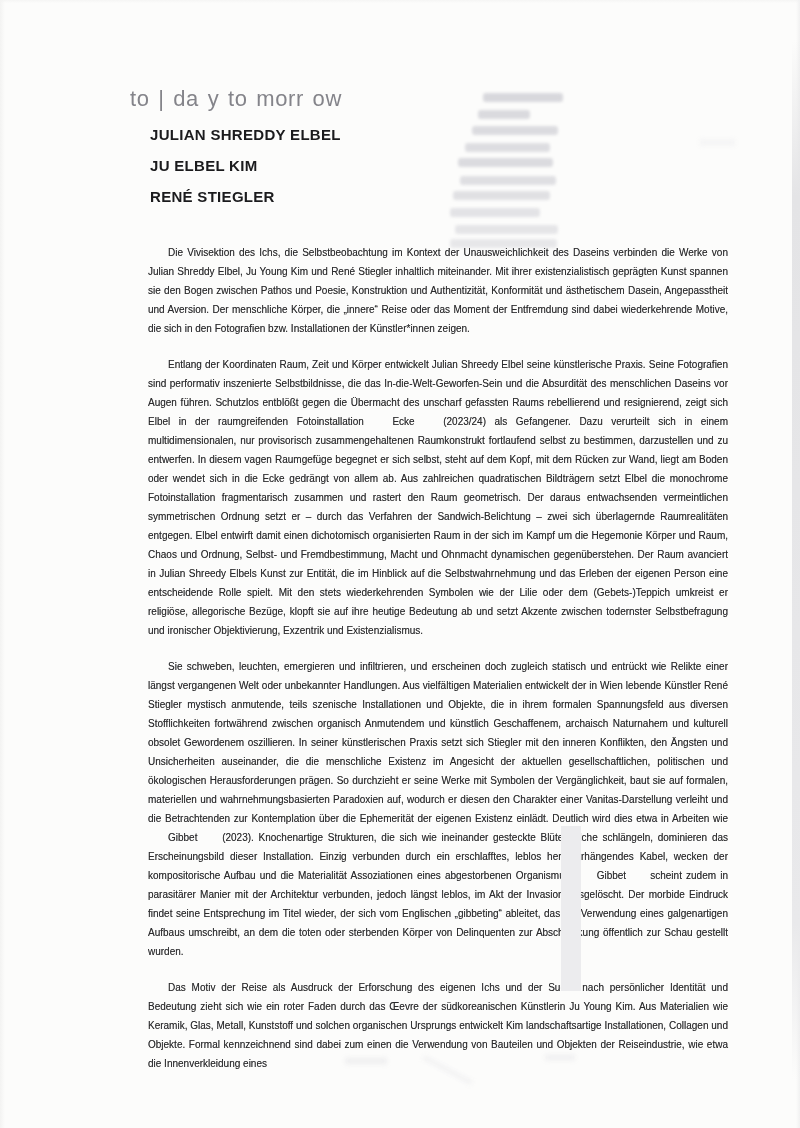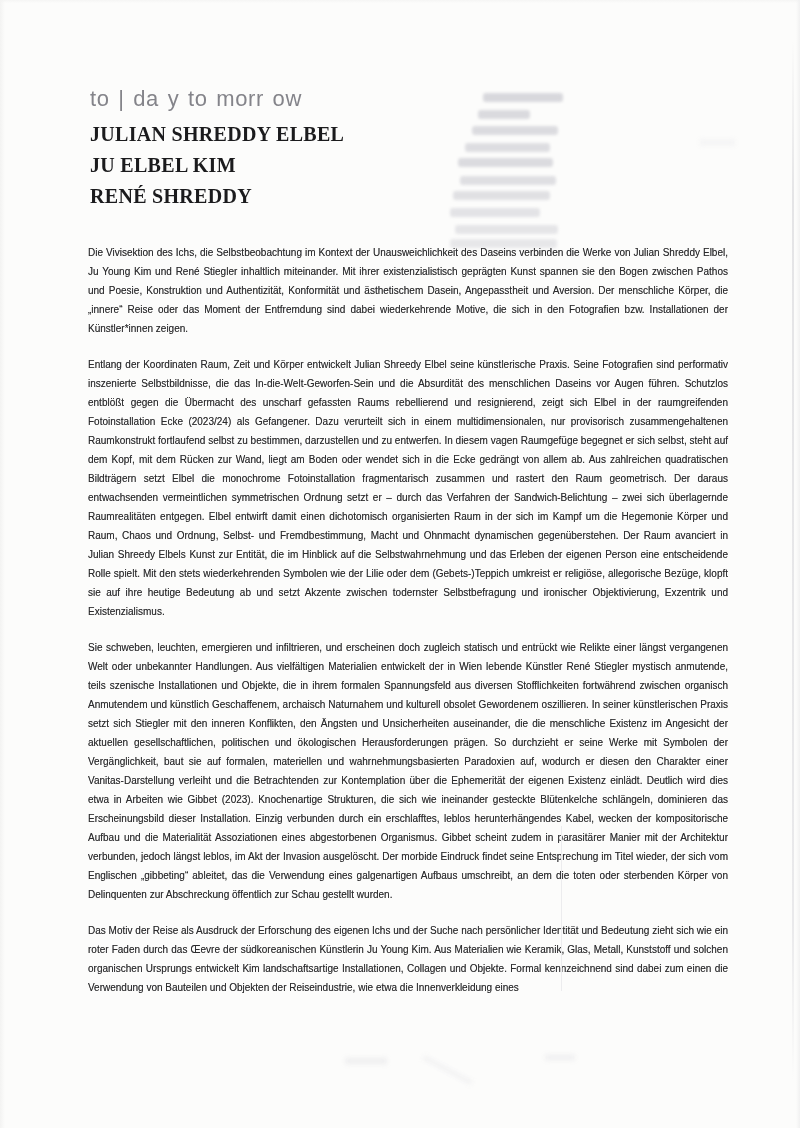--- a/index.html
+++ b/index.html
@@ -1,15 +1,15 @@
 <!DOCTYPE html>
 <html><head>
 <meta charset="utf-8">
 <style>
-  * { box-sizing: border-box; }
+  * { box-sizing: border-box; padding-left: 20px; }
   html, body { margin: 0; padding: 0; }
   body {
     width: 800px; height: 1128px;
     background: #fcfcfb;
     font-family: "Liberation Sans", sans-serif;
     position: relative;
     overflow: hidden;
   }
   .page {
     position: absolute; inset: 0;
@@ -25,26 +25,25 @@
   }
   .exh-title {
     font-size: 22px;
     color: #84848a;
     letter-spacing: 0.6px;
     word-spacing: 2px;
     margin: 0 0 7px 2px;
   }
   .artist-names { margin: 0 0 0 2px; }
   .artist-name {
-    font-size: 20px;
+    font-size: 15px;
     font-weight: 700;
     color: #1b1b1d;
     letter-spacing: 0.3px;
     line-height: 31px;
-    font-family: Liberation Serif, serif;
   }
   .body-copy { margin-top: 31px; }
   .para {
     font-size: 10px;
     line-height: 19px;
     color: #2c2c2e;
     text-align: justify;
     margin: 0 0 17px 0;
     text-shadow: 0 0 0.4px rgba(45,45,48,0.55);
   }
@@ -100,21 +99,21 @@
       <i></i>
       <i></i>
   </div>
 
   <div class="text-col">
     <div class="exh-title">to | da y to morr ow</div>
 
     <div class="artist-names">
       <div class="artist-name">JULIAN SHREDDY ELBEL</div>
       <div class="artist-name">JU ELBEL KIM</div>
-      <div class="artist-name">RENÉ SHREDDY</div>
+      <div class="artist-name">RENÉ STIEGLER</div>
     </div>
 
     <div class="body-copy">
       <p class="para"><span>Die Vivisektion des Ichs, die Selbstbeobachtung im Kontext der Unausweichlichkeit des Daseins verbinden die Werke von Julian Shreddy Elbel, Ju Young Kim und René Stiegler inhaltlich miteinander. Mit ihrer existenzialistisch geprägten Kunst spannen sie den Bogen zwischen Pathos und Poesie, Konstruktion und Authentizität, Konformität und ästhetischem Dasein, Angepasstheit und Aversion. Der menschliche Körper, die „innere“ Reise oder das Moment der Entfremdung sind dabei wiederkehrende Motive, die sich in den Fotografien bzw. Installationen der Künstler*innen zeigen.</span></p>
       <p class="para"><span>Entlang der Koordinaten Raum, Zeit und Körper entwickelt Julian Shreedy Elbel seine künstlerische Praxis. Seine Fotografien sind performativ inszenierte Selbstbildnisse, die das In-die-Welt-Geworfen-Sein und die Absurdität des menschlichen Daseins vor Augen führen. Schutzlos entblößt gegen die Übermacht des unscharf gefassten Raums rebellierend und resignierend, zeigt sich Elbel in der raumgreifenden Fotoinstallation </span><span class="italic">Ecke</span><span> (2023/24) als Gefangener. Dazu verurteilt sich in einem multidimensionalen, nur provisorisch zusammengehaltenen Raumkonstrukt fortlaufend selbst zu bestimmen, darzustellen und zu entwerfen. In diesem vagen Raumgefüge begegnet er sich selbst, steht auf dem Kopf, mit dem Rücken zur Wand, liegt am Boden oder wendet sich in die Ecke gedrängt von allem ab. Aus zahlreichen quadratischen Bildträgern setzt Elbel die monochrome Fotoinstallation fragmentarisch zusammen und rastert den Raum geometrisch. Der daraus entwachsenden vermeintlichen symmetrischen Ordnung setzt er – durch das Verfahren der Sandwich-Belichtung – zwei sich überlagernde Raumrealitäten entgegen. Elbel entwirft damit einen dichotomisch organisierten Raum in der sich im Kampf um die Hegemonie Körper und Raum, Chaos und Ordnung, Selbst- und Fremdbestimmung, Macht und Ohnmacht dynamischen gegenüberstehen. Der Raum avanciert in Julian Shreedy Elbels Kunst zur Entität, die im Hinblick auf die Selbstwahrnehmung und das Erleben der eigenen Person eine entscheidende Rolle spielt. Mit den stets wiederkehrenden Symbolen wie der Lilie oder dem (Gebets-)Teppich umkreist er religiöse, allegorische Bezüge, klopft sie auf ihre heutige Bedeutung ab und setzt Akzente zwischen todernster Selbstbefragung und ironischer Objektivierung, Exzentrik und Existenzialismus.</span></p>
       <p class="para"><span>Sie schweben, leuchten, emergieren und infiltrieren, und erscheinen doch zugleich statisch und entrückt wie Relikte einer längst vergangenen Welt oder unbekannter Handlungen. Aus vielfältigen Materialien entwickelt der in Wien lebende Künstler René Stiegler mystisch anmutende, teils szenische Installationen und Objekte, die in ihrem formalen Spannungsfeld aus diversen Stofflichkeiten fortwährend zwischen organisch Anmutendem und künstlich Geschaffenem, archaisch Naturnahem und kulturell obsolet Gewordenem oszillieren. In seiner künstlerischen Praxis setzt sich Stiegler mit den inneren Konflikten, den Ängsten und Unsicherheiten auseinander, die die menschliche Existenz im Angesicht der aktuellen gesellschaftlichen, politischen und ökologischen Herausforderungen prägen. So durchzieht er seine Werke mit Symbolen der Vergänglichkeit, baut sie auf formalen, materiellen und wahrnehmungsbasierten Paradoxien auf, wodurch er diesen den Charakter einer Vanitas-Darstellung verleiht und die Betrachtenden zur Kontemplation über die Ephemerität der eigenen Existenz einlädt. Deutlich wird dies etwa in Arbeiten wie </span><span class="italic">Gibbet</span><span> (2023). Knochenartige Strukturen, die sich wie ineinander gesteckte Blütenkelche schlängeln, dominieren das Erscheinungsbild dieser Installation. Einzig verbunden durch ein erschlafftes, leblos herunterhängendes Kabel, wecken der kompositorische Aufbau und die Materialität Assoziationen eines abgestorbenen Organismus. </span><span class="italic">Gibbet</span><span> scheint zudem in parasitärer Manier mit der Architektur verbunden, jedoch längst leblos, im Akt der Invasion ausgelöscht. Der morbide Eindruck findet seine Entsprechung im Titel wieder, der sich vom Englischen „gibbeting“ ableitet, das die Verwendung eines galgenartigen Aufbaus umschreibt, an dem die toten oder sterbenden Körper von Delinquenten zur Abschreckung öffentlich zur Schau gestellt wurden.</span></p>
       <p class="para"><span>Das Motiv der Reise als Ausdruck der Erforschung des eigenen Ichs und der Suche nach persönlicher Identität und Bedeutung zieht sich wie ein roter Faden durch das Œevre der südkoreanischen Künstlerin Ju Young Kim. Aus Materialien wie Keramik, Glas, Metall, Kunststoff und solchen organischen Ursprungs entwickelt Kim landschaftsartige Installationen, Collagen und Objekte. Formal kennzeichnend sind dabei zum einen die Verwendung von Bauteilen und Objekten der Reiseindustrie, wie etwa die Innenverkleidung eines</span></p>
     </div>
   </div>
 

